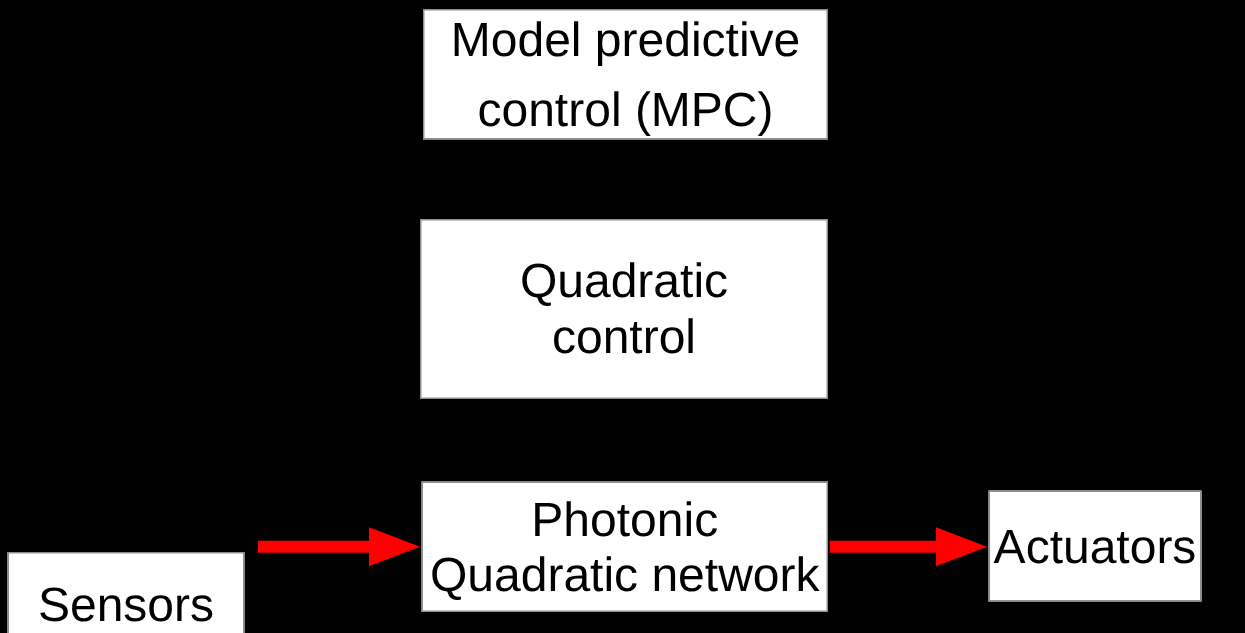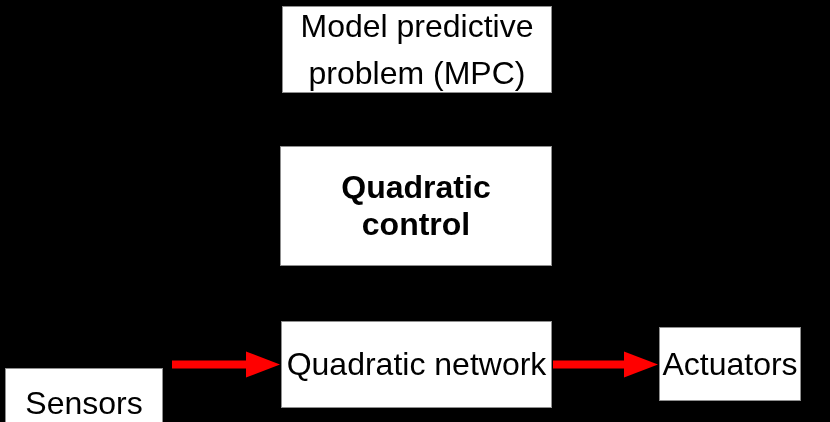--- a/index.html
+++ b/index.html
@@ -21,48 +21,49 @@
     display: flex;
     flex-direction: column;
     justify-content: center;
     align-items: center;
     text-align: center;
     font-size: 32px;
     line-height: 37px;
     white-space: nowrap;
   }
   #box-mpc       { left: 282px; top:   6px; width: 270px; height:  87px; gap: 10px; }
-  #box-quadratic { left: 280px; top: 146px; width: 272px; height: 120px; font-weight: bold; }
+  #box-quadratic { left: 280px; top: 146px; width: 272px; height: 120px; }
   #box-sensors   { left:   5px; top: 332px; width: 158px; height:  70px; margin-top: 36px; }
   #box-hopfield  { left: 281px; top: 321px; width: 271px; height:  87px; }
   #box-actuators { left: 659px; top: 327px; width: 142px; height:  74px; }
   .arrow { position: absolute; display: block; }
   #arrow-1 { left: 172px; top: 349px; }
   #arrow-2 { left: 553px; top: 349px; }
 </style>
 </head>
 <body>
 
 <div class="diagram">
 
   <div class="box" id="box-mpc">
     <div>Model predictive</div>
-    <div>problem (MPC)</div>
+    <div>control (MPC)</div>
   </div>
 
   <div class="box" id="box-quadratic">
     <div>Quadratic</div>
     <div>control</div>
   </div>
 
   <div class="box" id="box-sensors">
     <div>Sensors</div>
   </div>
 
   <div class="box" id="box-hopfield">
+    <div>Photonic</div>
     <div>Quadratic network</div>
   </div>
 
   <div class="box" id="box-actuators">
     <div>Actuators</div>
   </div>
 
   <svg class="arrow" id="arrow-1" width="109" height="31" viewBox="0 0 109 31">
     <rect x="0" y="11.5" width="78" height="8" fill="#ff0000"></rect>
     <polygon points="74,2.5 108,15.5 74,28.5" fill="#ff0000"></polygon>

